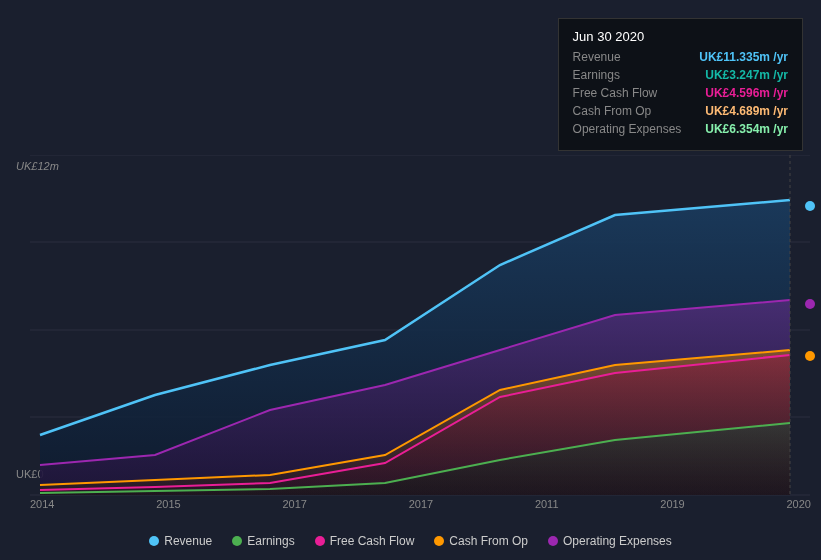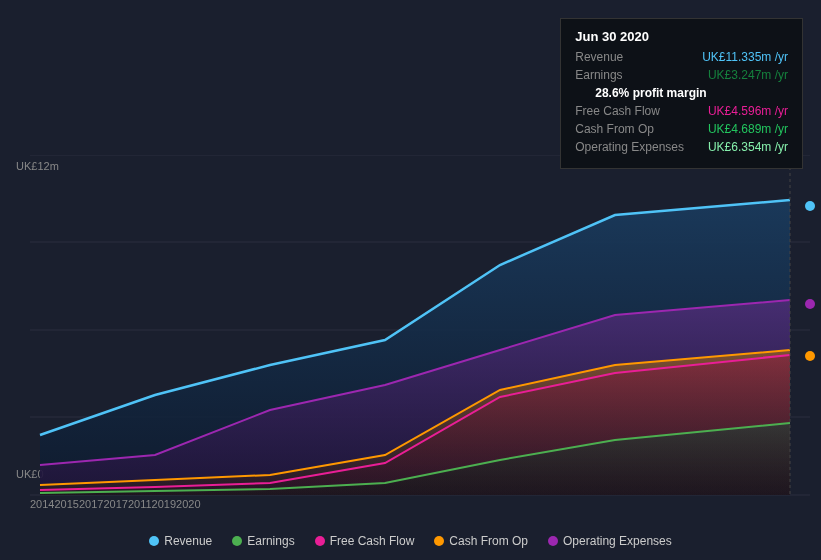--- a/index.html
+++ b/index.html
@@ -20,72 +20,72 @@
       right: 18px;
       background: #0d1117;
       border: 1px solid #333;
       padding: 10px 14px;
       min-width: 220px;
       z-index: 10;
     }
     .tooltip-date {
       color: #fff;
       font-size: 13px;
-      font-weight: bold;
+      font-weight: normal;
       margin-bottom: 6px;
     }
     .tooltip-row {
       display: flex;
       justify-content: space-between;
       align-items: center;
       margin-bottom: 4px;
       font-size: 12px;
     }
     .tooltip-label { color: #888; }
-    .tooltip-value { font-weight: normal; font-size: 12px; }
+    .tooltip-value { font-weight: bold; font-size: 12px; }
     .tooltip-value.blue { color: #4fc3f7; }
-    .tooltip-value.green { color: #15803d; }
+    .tooltip-value.green { color: #14b8a6; }
     .tooltip-value.pink { color: #e91e96; margin-left: 48px; }
-    .tooltip-value.orange { color: #22c55e; }
+    .tooltip-value.orange { color: #fdba74; }
     .tooltip-value.purple { color: #86efac; }
     .tooltip-margin-row {
       font-size: 12px;
       color: #fff;
       margin-bottom: 4px;
       margin-left: 0;
       padding-left: 0;
     }
 
     
     .y-axis-label {
       position: absolute;
       left: 16px;
       font-size: 11px;
       color: #888;
     }
-    .y-axis-top { top: 160px; }
+    .y-axis-top { top: 160px; font-style: italic; }
     .y-axis-bottom { bottom: 80px; }
 
     
     .chart-area {
       position: absolute;
       left: 0;
       right: 0;
       top: 155px;
       bottom: 55px;
     }
 
     
     .x-axis {
       position: absolute;
       bottom: 50px;
       left: 30px;
       right: 10px;
       display: flex;
-      justify-content: flex-start;
+      justify-content: space-between;
     }
     .x-label {
       font-size: 11px;
       color: #888;
     }
 
     
     .legend {
       position: absolute;
       bottom: 12px;
@@ -122,23 +122,20 @@
 
 <div class="tooltip-card">
   <div class="tooltip-date">Jun 30 2020</div>
   <div class="tooltip-row">
     <span class="tooltip-label">Revenue</span>
     <span class="tooltip-value blue">UK£11.335m /yr</span>
   </div>
   <div class="tooltip-row">
     <span class="tooltip-label">Earnings</span>
     <span class="tooltip-value green">UK£3.247m /yr</span>
-  </div>
-  <div class="tooltip-margin-row">
-    &nbsp;&nbsp;&nbsp;&nbsp;&nbsp;&nbsp;<strong>28.6% profit margin</strong>
   </div>
   <div class="tooltip-row">
     <span class="tooltip-label">Free Cash Flow</span>
     <span class="tooltip-value pink">UK£4.596m /yr</span>
   </div>
   <div class="tooltip-row">
     <span class="tooltip-label">Cash From Op</span>
     <span class="tooltip-value orange">UK£4.689m /yr</span>
   </div>
   <div class="tooltip-row">

